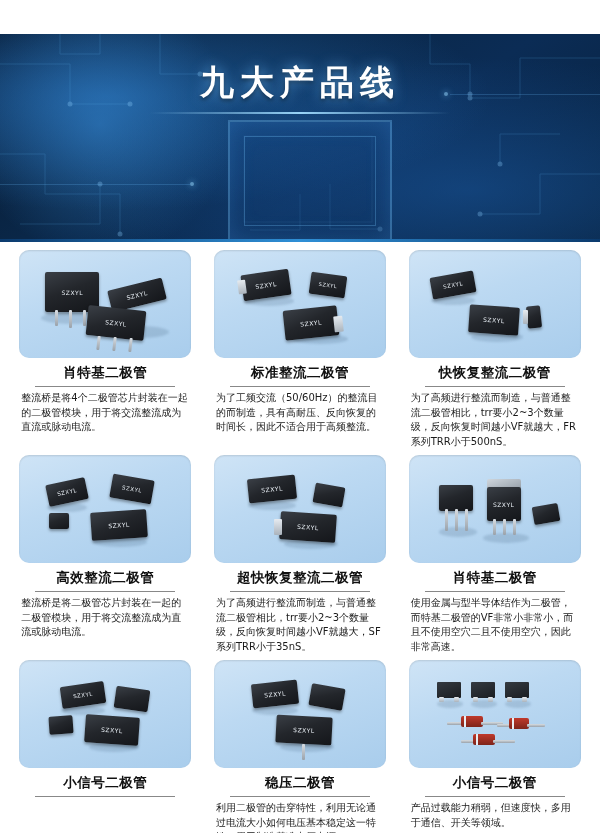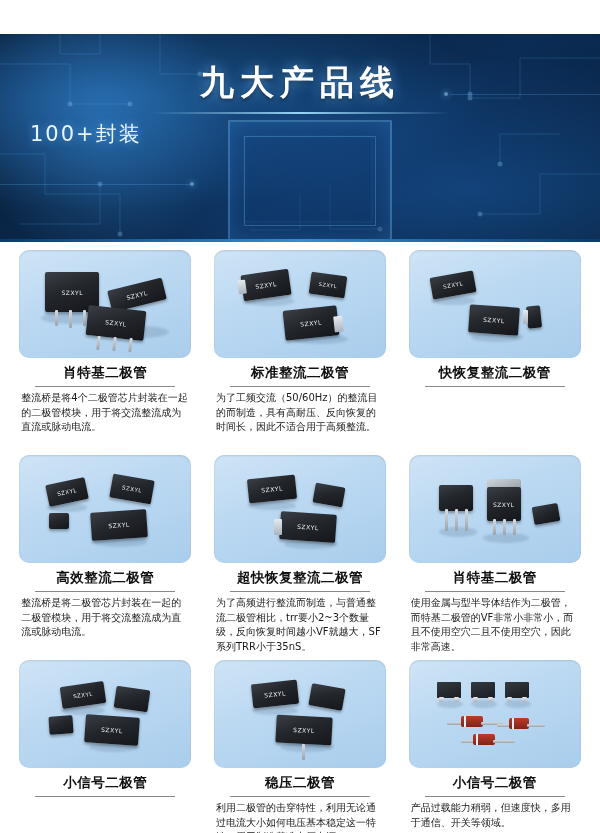--- a/index.html
+++ b/index.html
@@ -155,21 +155,20 @@
 
     <div class="deco-line" style="left:0;top:150px;width:190px;height:1px;"></div>
     <div class="deco-line" style="right:0;top:60px;width:150px;height:1px;"></div>
     <div class="deco-dot" style="left:190px;top:148px;"></div>
     <div class="deco-dot" style="right:152px;top:58px;"></div>
 
     <div class="title-wrap">
       <h1 class="main-title">九大产品线</h1>
     </div>
     <div class="title-rule"></div>
-    <div class="sub-title">100+封装</div>
 
     <div class="hdr-bottom-line"></div>
   </div>
 
   <div class="grid">
 
     <div class="cell">
       <div class="photo">
         <div class="shadow" style="left:22px;top:62px;width:62px;height:12px;"></div>
         <div class="shadow" style="left:92px;top:76px;width:58px;height:12px;"></div>
@@ -223,20 +222,21 @@
             <span class="mark" style="font-size:5.5px;">SZXYL</span>
           </div>
         <div class="pkg" style="left:60px;top:56px;width:50px;height:28px;transform:rotate(4deg);">
             <span class="mark">SZXYL</span>
           </div>
         <div class="pkg" style="left:118px;top:56px;width:14px;height:22px;transform:rotate(-6deg);"></div>
         <div class="smd-pad" style="left:114px;top:60px;width:5px;height:14px;"></div>
       </div>
       <div class="cap">快恢复整流二极管</div>
       <div class="cap-rule"></div>
+      <div class="desc">为了高频进行整流而制造，与普通整流二极管相比，trr要小2~3个数量级，反向恢复时间越小VF就越大，FR系列TRR小于500nS。</div>
     </div>
 
     <div class="cell">
       <div class="photo">
         <div class="shadow" style="left:28px;top:48px;width:40px;height:9px;"></div>
         <div class="shadow" style="left:74px;top:82px;width:54px;height:10px;"></div>
         <div class="pkg" style="left:28px;top:26px;width:40px;height:22px;transform:rotate(-12deg);">
             <span class="mark" style="font-size:5.5px;">SZXYL</span>
           </div>
         <div class="pkg" style="left:92px;top:22px;width:42px;height:24px;transform:rotate(10deg);">

